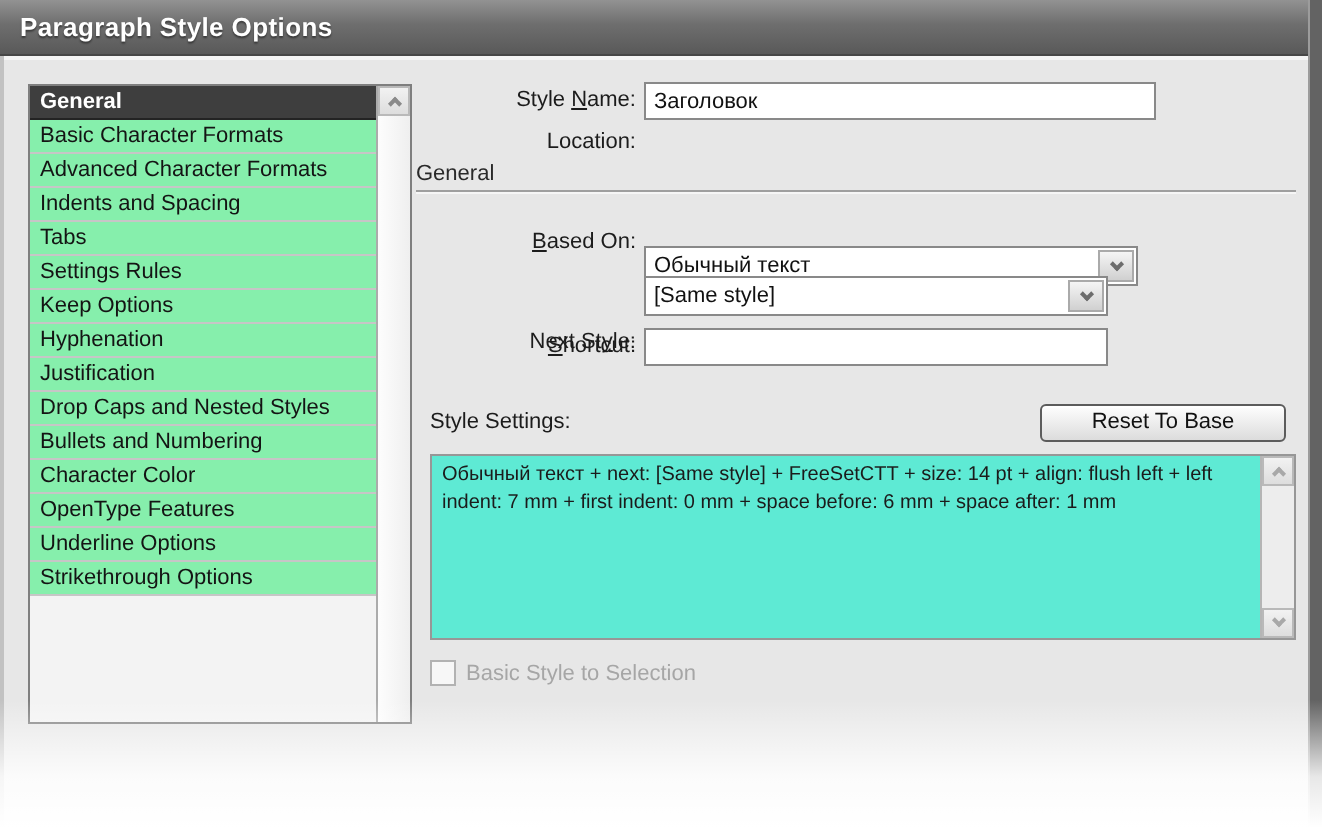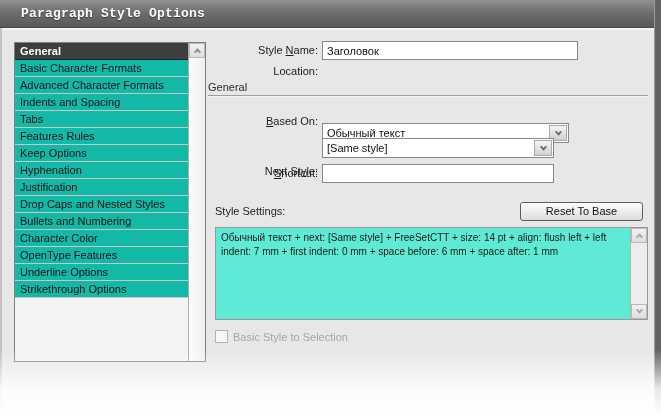--- a/index.html
+++ b/index.html
@@ -4,34 +4,34 @@
 <style>
   * { margin:0; padding:0; box-sizing:border-box; }
   html,body { background:#fff; }
   body { font-family:"Liberation Sans","DejaVu Sans",sans-serif; }
   .stage { position:relative; width:661px; height:414px; overflow:hidden; background:#e7e7e7; }
 
   
   .titlebar { position:absolute; left:0; top:0; width:661px; height:28px;
     background:linear-gradient(180deg,#929292 0%,#6e6e6e 45%,#595959 100%);
     border-bottom:1px solid #474747; }
-  .titlebar .title { display:block; padding-left:21px; line-height:27px;
+  .titlebar .title { display:block; padding-left:10px; line-height:27px;
     font-size:13px; font-weight:bold; color:#fff; text-shadow:0 1px 1px rgba(0,0,0,.45);
-    letter-spacing:.2px;font-family:Liberation Mono, monospace; }
+    letter-spacing:.2px; }
   .left-edge { position:absolute; left:0; top:28px; width:2px; height:386px; background:#c2c2c2; }
   .right-edge { position:absolute; right:0; top:0; width:7px; height:414px;
     background:#636363; border-left:1px solid #9c9c9c; }
   .body-highlight { position:absolute; left:0; top:28px; width:661px; height:2px; background:#f4f4f4; }
 
   
   .listbox { position:absolute; left:14px; top:42px; width:192px; height:320px;
     background:#f3f3f3; border:1px solid #7f7f7f; }
   .list-items { position:absolute; left:0; top:0; width:173px; }
   .list-item { height:17px; line-height:16px; padding-left:5px; font-size:11px;
-    color:#141414; border-bottom:1px solid #c6c6c6; background:#14b8a6;
+    color:#141414; border-bottom:1px solid #c6c6c6; background:#86efac;
     white-space:nowrap; overflow:hidden; cursor:default; }
   .list-item.selected { background:#3e3e3e; color:#fff; font-weight:bold; border-bottom:1px solid #232323; }
   .list-scrollbar { position:absolute; right:0; top:0; bottom:0; width:17px;
     background:linear-gradient(90deg,#fdfdfd,#efefef); border-left:1px solid #ababab; }
   .scroll-btn { position:absolute; left:0; width:16px; height:15px;
     background:linear-gradient(180deg,#f2f2f2,#ddd);
     border:1px solid #b9b9b9; display:flex; align-items:center; justify-content:center; }
   .scroll-btn.top { top:0; }
   .scroll-btn.bottom { bottom:0; }
 
@@ -96,21 +96,21 @@
   <div class="left-edge"></div>
   <div class="right-edge"></div>
 
   <div class="listbox">
     <div class="list-items">
       <div class="list-item selected">General</div>
       <div class="list-item">Basic Character Formats</div>
       <div class="list-item">Advanced Character Formats</div>
       <div class="list-item">Indents and Spacing</div>
       <div class="list-item">Tabs</div>
-      <div class="list-item">Features Rules</div>
+      <div class="list-item">Settings Rules</div>
       <div class="list-item">Keep Options</div>
       <div class="list-item">Hyphenation</div>
       <div class="list-item">Justification</div>
       <div class="list-item">Drop Caps and Nested Styles</div>
       <div class="list-item">Bullets and Numbering</div>
       <div class="list-item">Character Color</div>
       <div class="list-item">OpenType Features</div>
       <div class="list-item">Underline Options</div>
       <div class="list-item">Strikethrough Options</div>
     </div>

